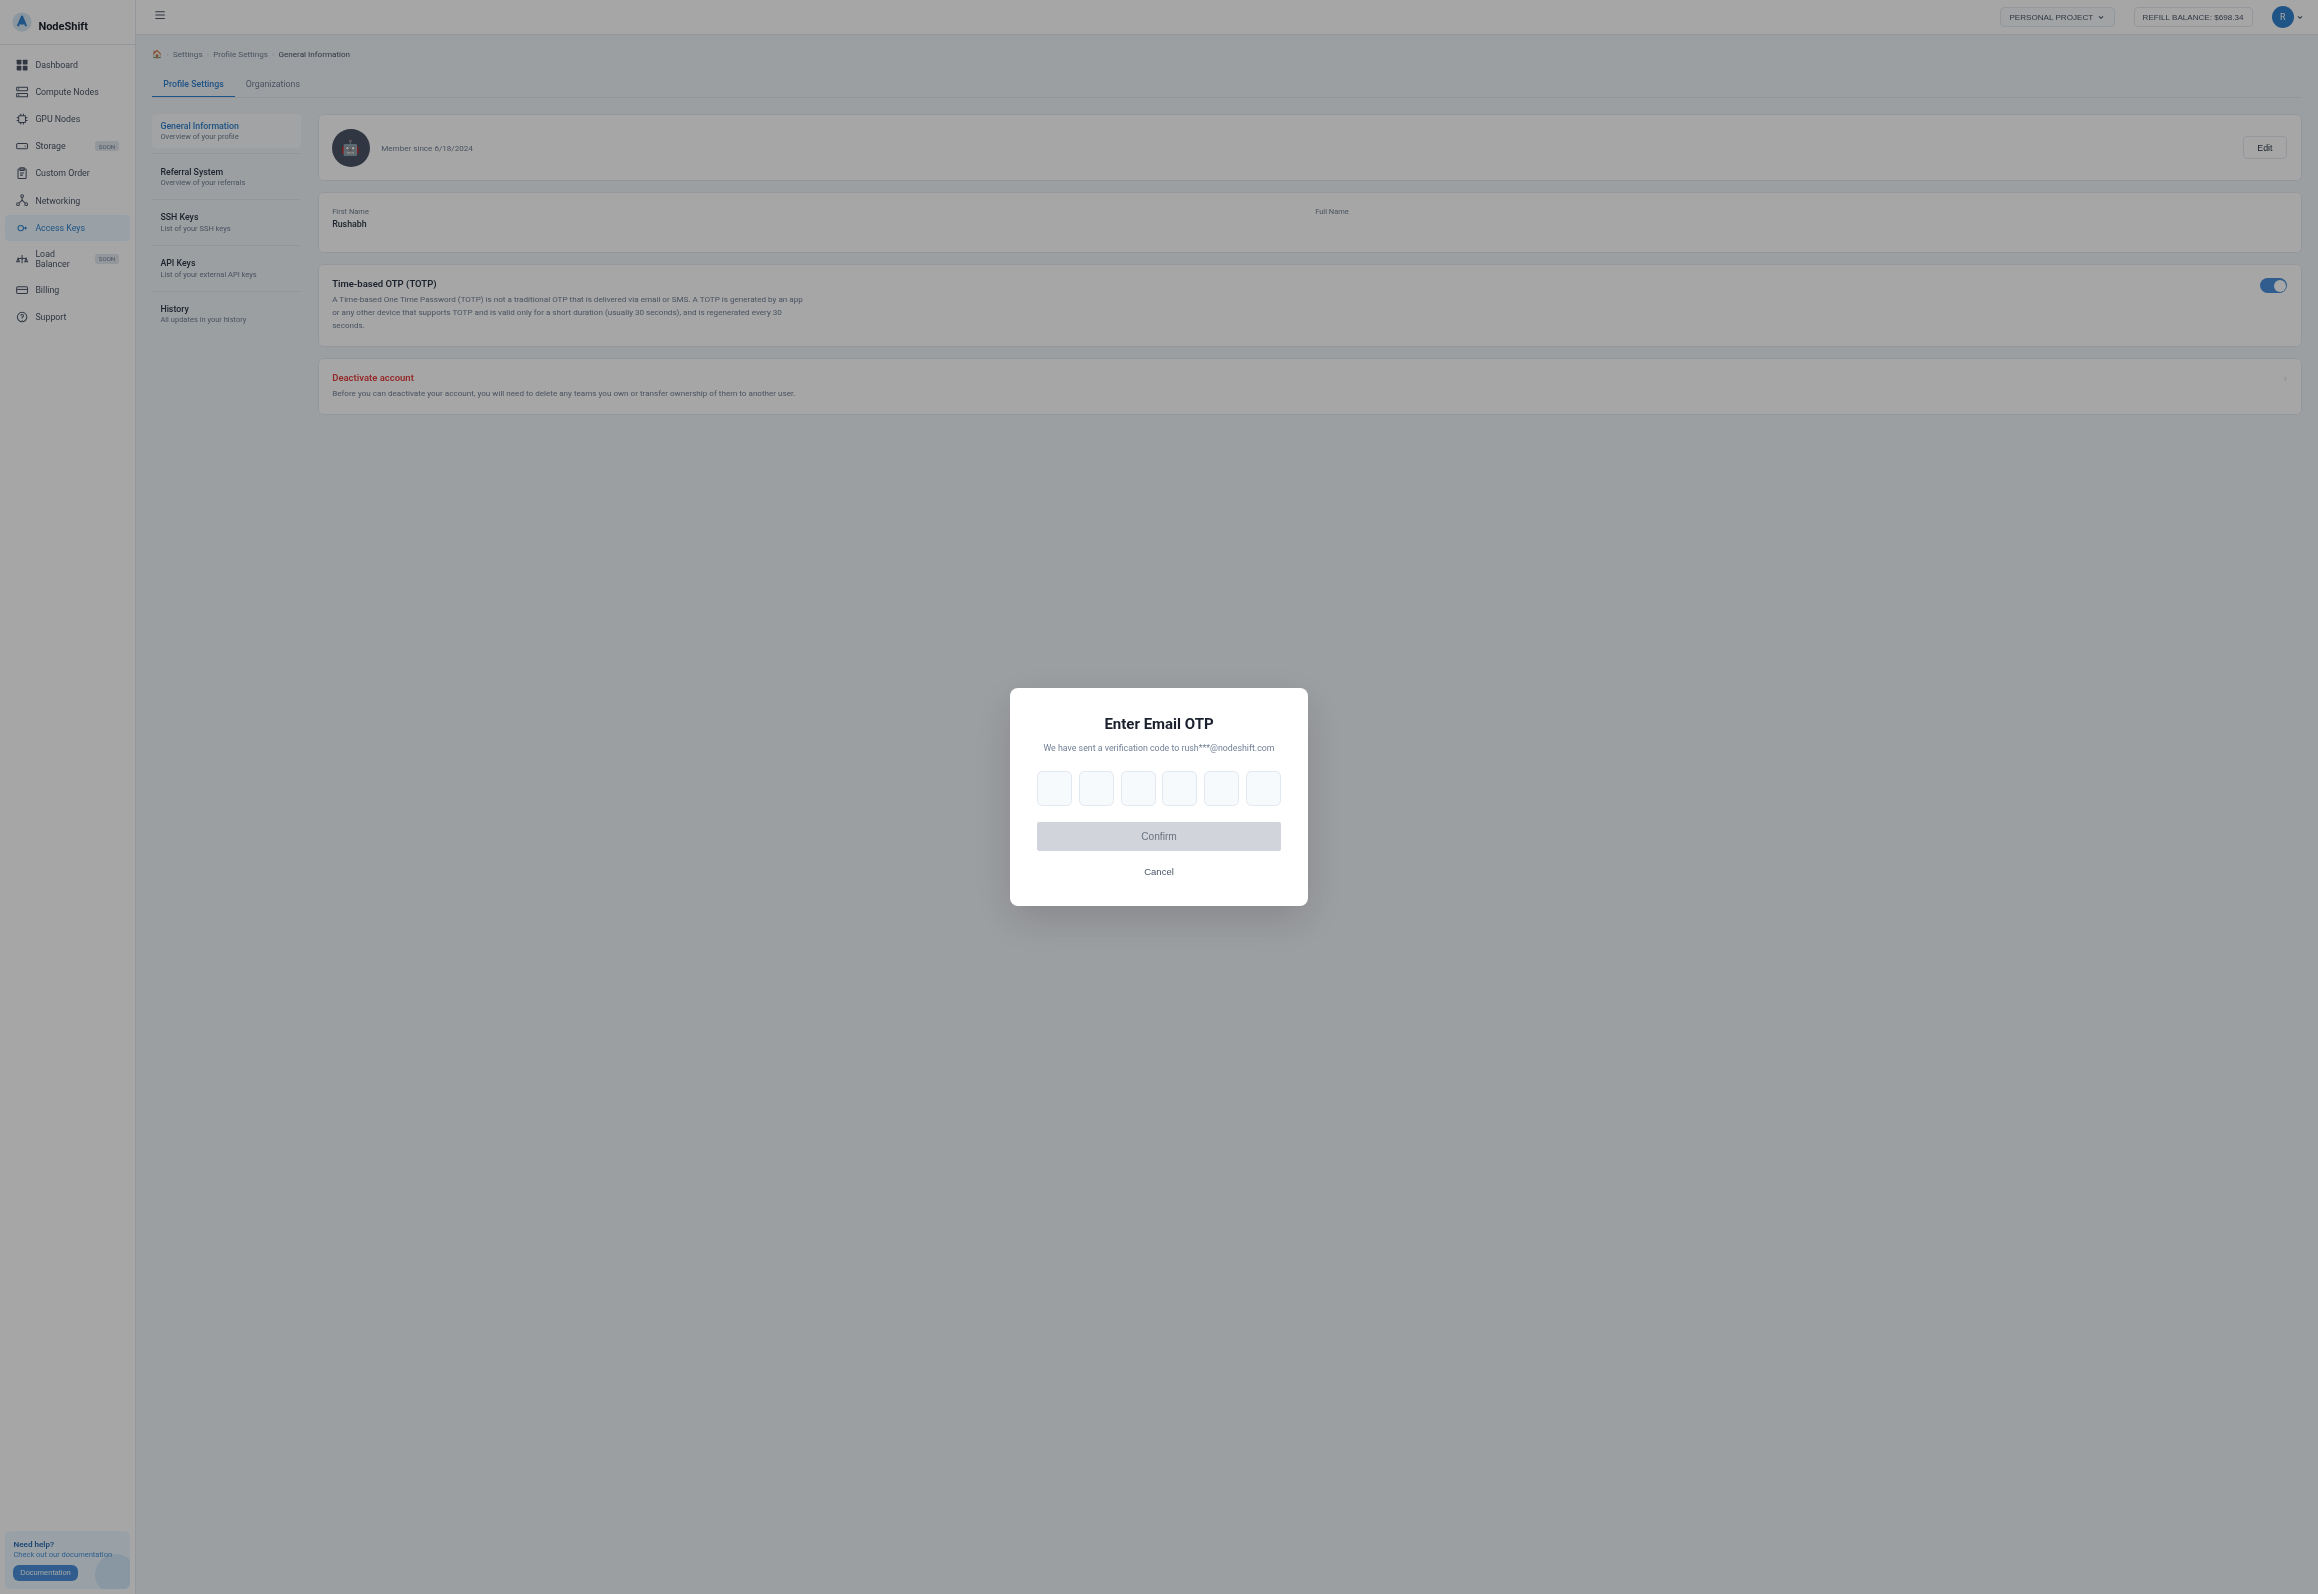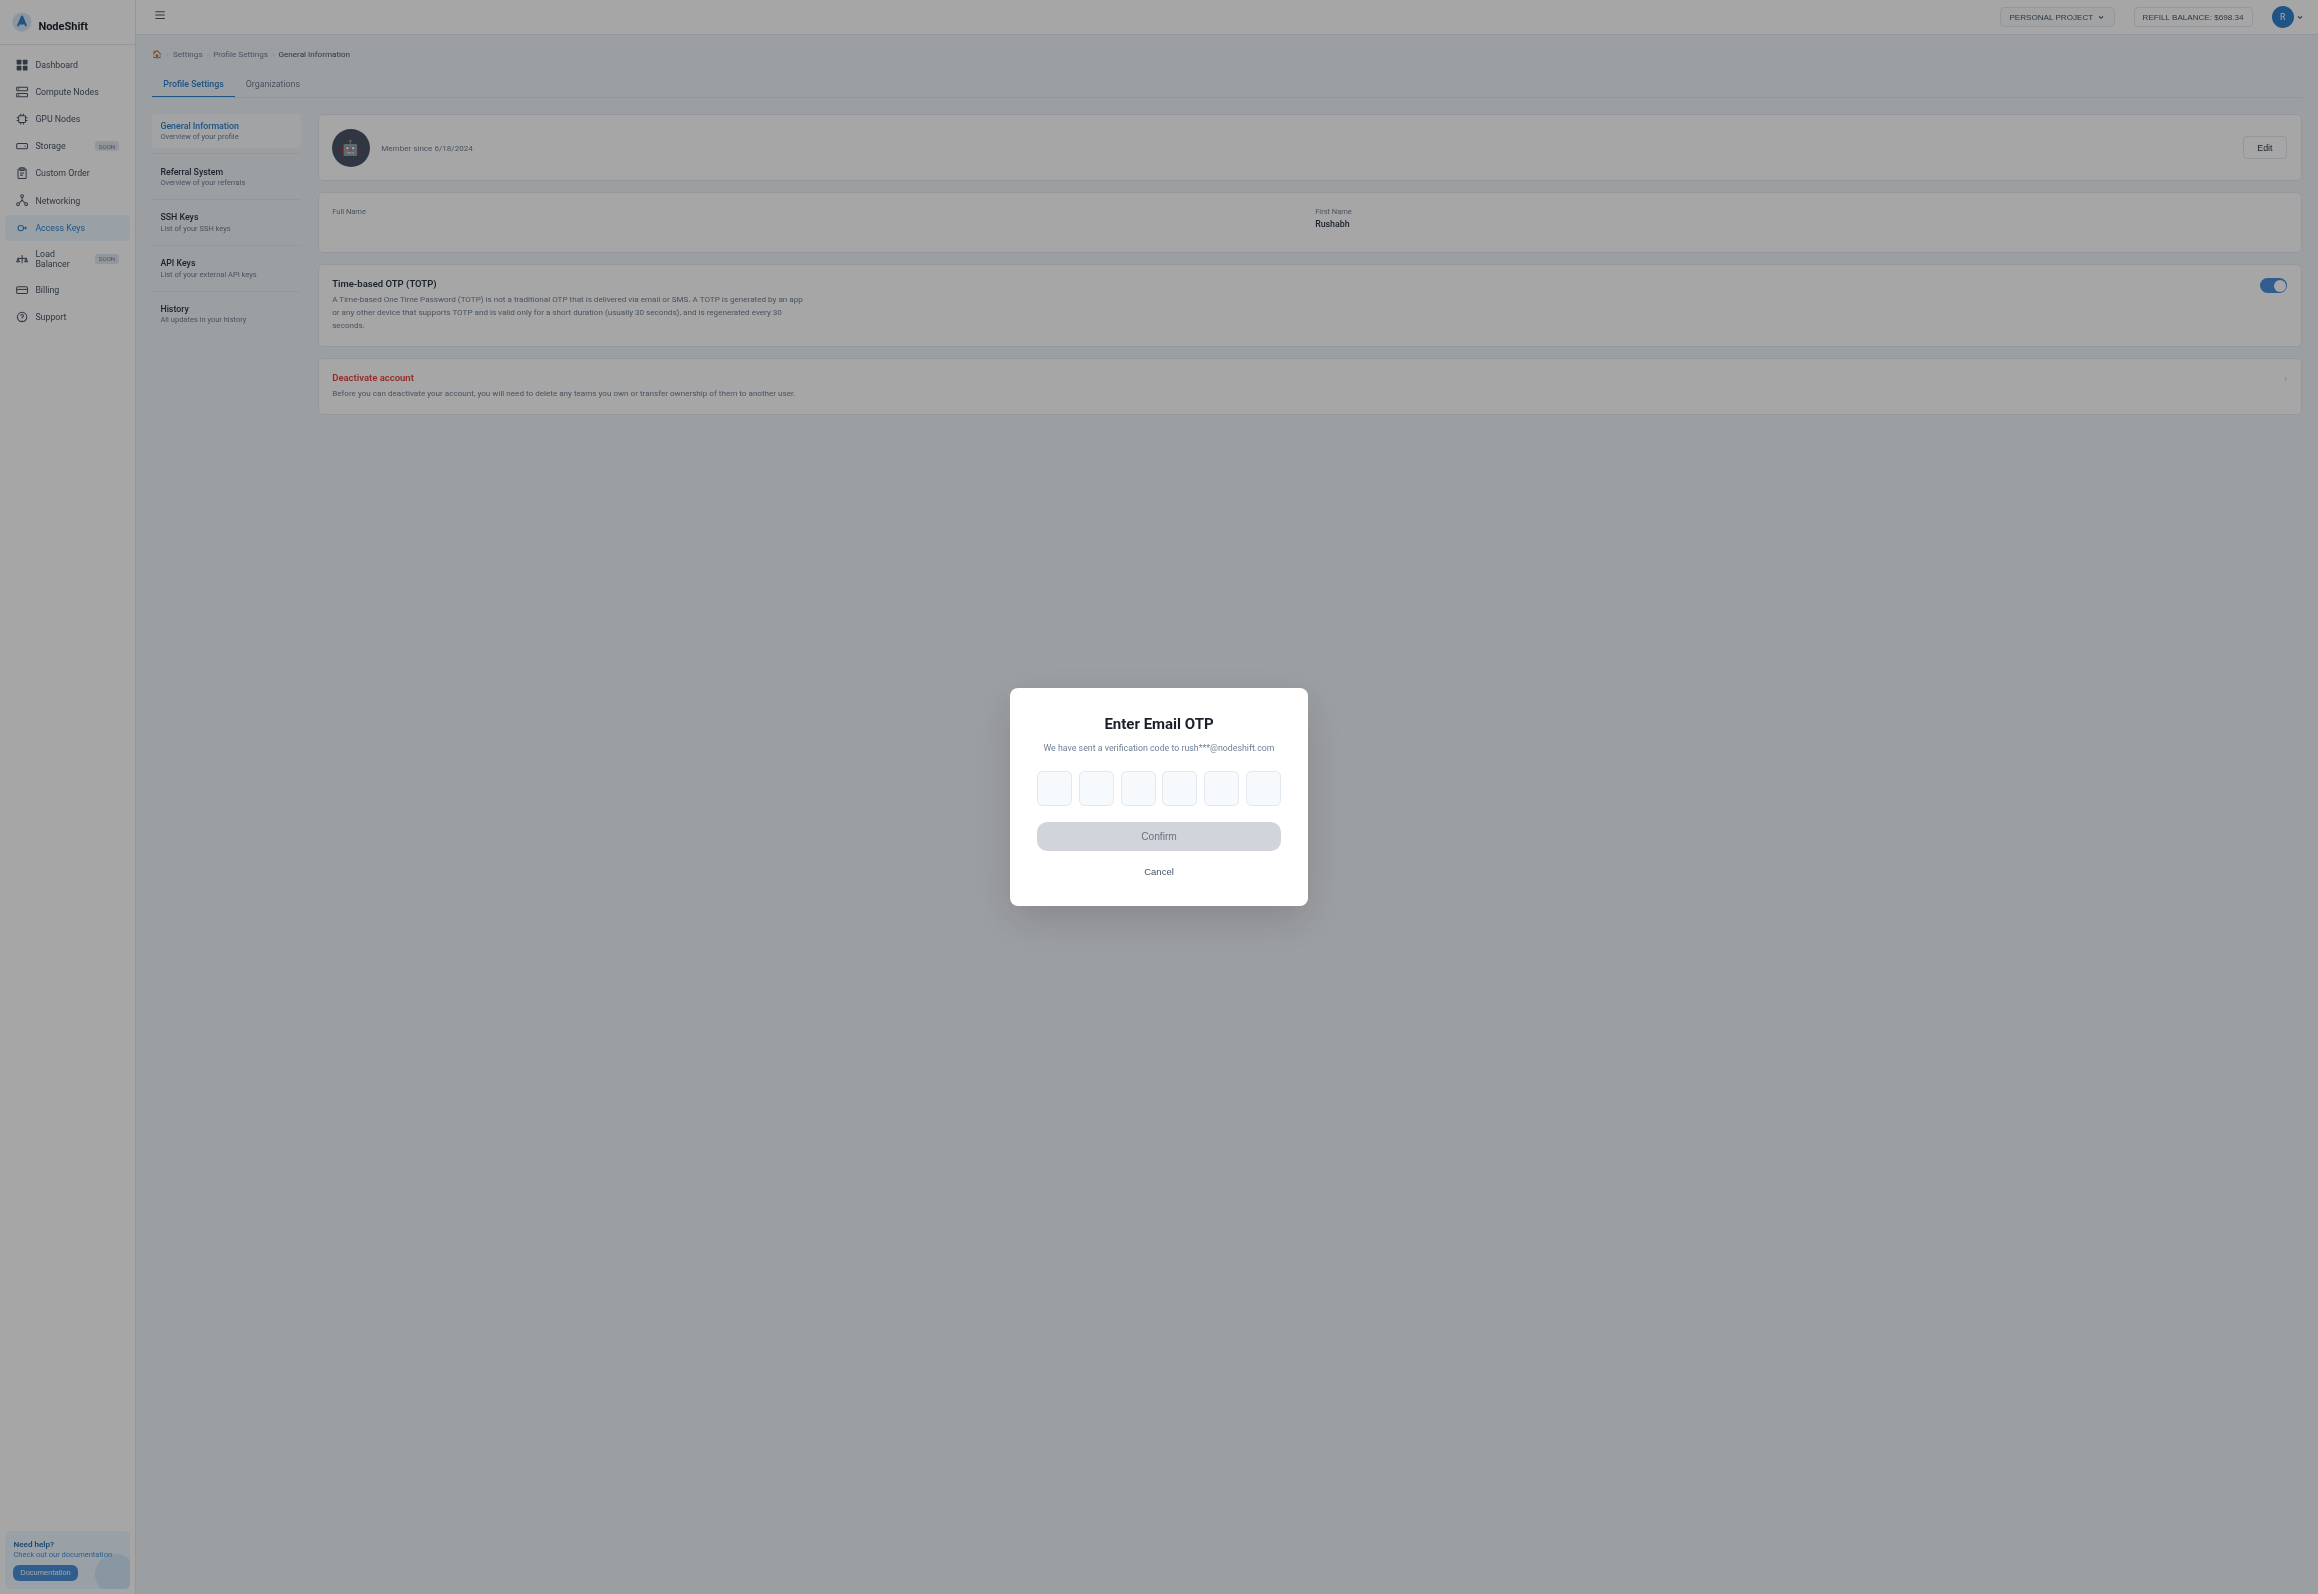--- a/index.html
+++ b/index.html
@@ -100,21 +100,21 @@
 
     
     .overlay { position: fixed; top: 0; left: 0; right: 0; bottom: 0; background: rgba(0,0,0,0.35); z-index: 100; display: flex; align-items: center; justify-content: center; }
 
     
     .modal { background: #fff; border-radius: 8.1px; padding: 27px 27px 22px; width: 298px; max-width: 90vw; box-shadow: 0 13.6px 41px rgba(0,0,0,0.15); z-index: 101; position: relative; }
     .modal-title { font-size: 15px; font-weight: 700; color: #1a202c; text-align: center; margin-bottom: 8.1px; }
     .modal-subtitle { font-size: 8.8px; color: #718096; text-align: center; margin-bottom: 16.3px; line-height: 1.5; }
     .otp-inputs { display: flex; gap: 6.8px; justify-content: center; margin-bottom: 16.3px; }
     .otp-input { width: 35px; height: 35px; border: 0.7px solid #e2e8f0; border-radius: 5.4px; text-align: center; font-size: 13.6px; color: #2d3748; background: #f7fafc; outline: none; }
-    .confirm-btn { width: 100%; padding: 8.8px; background: #d1d5db; border: none; border-radius: 10px; font-size: 10.2px; font-weight: 500; color: #6b7280; cursor: not-allowed; margin-bottom: 8.1px; }
+    .confirm-btn { width: 100%; padding: 8.8px; background: #d1d5db; border: none; border-radius: 2px; font-size: 10.2px; font-weight: 500; color: #6b7280; cursor: not-allowed; margin-bottom: 8.1px; }
     .cancel-btn { width: 100%; padding: 6.8px; background: none; border: none; font-size: 9.5px; color: #4a5568; cursor: pointer; }
 
     
     .blurred { filter: blur(0.7px); pointer-events: none; }
   </style>
 </head>
 <body>
 
 <div class="app-layout">
 
@@ -299,25 +299,25 @@
               <div class="profile-avatar">🤖</div>
               <div class="profile-info">
                 <div class="profile-member">Member since 6/18/2024</div>
               </div>
               <button class="edit-btn">Edit</button>
             </div>
 
             <div class="form-section">
               <div class="form-row">
                 <div class="form-group">
-                  <div class="form-label">Full Name</div>
+                  <div class="form-label">First Name</div>
+                  <div class="form-value">Rushabh</div>
                 </div>
                 <div class="form-group">
-                  <div class="form-label">First Name</div>
-                  <div class="form-value">Rushabh</div>
+                  <div class="form-label">Full Name</div>
                 </div>
               </div>
             </div>
 
             <div class="totp-section">
               <div style="flex:1">
                 <div class="totp-title">Time-based OTP (TOTP)</div>
                 <div class="totp-desc">A Time-based One Time Password (TOTP) is not a traditional OTP that is delivered via email or SMS. A TOTP is generated by an app or any other device that supports TOTP and is valid only for a short duration (usually 30 seconds), and is regenerated every 30 seconds.</div>
               </div>
               <div class="toggle">

